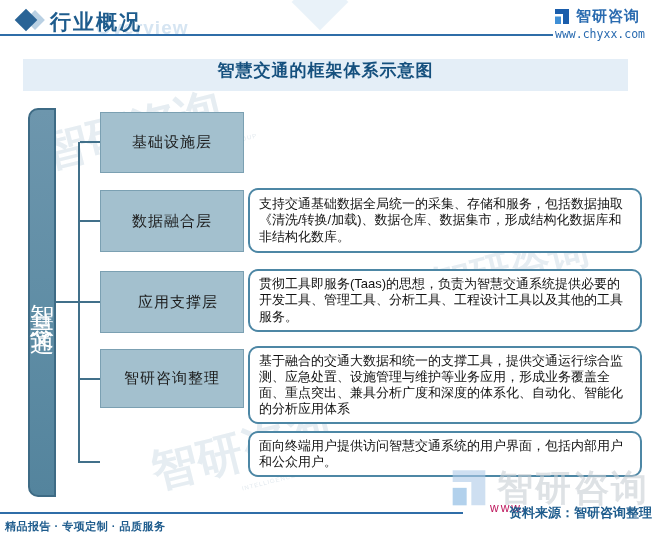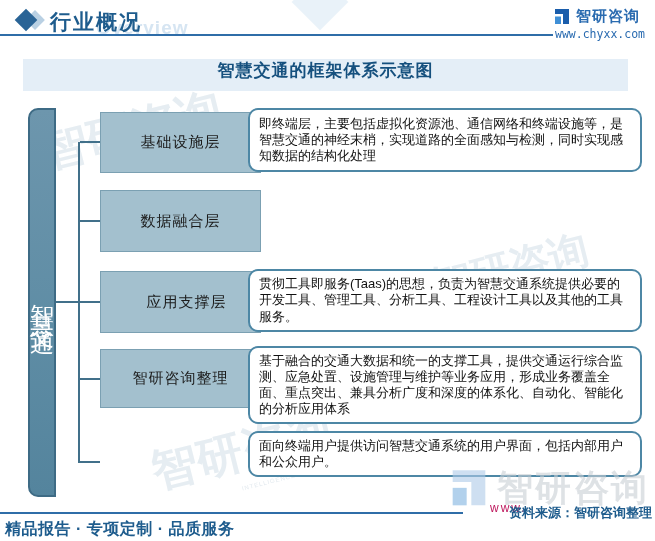--- a/index.html
+++ b/index.html
@@ -26,31 +26,31 @@
   .title-text{font-size:17px;font-weight:bold;color:#15507e;letter-spacing:1px;}
 
   
   .root-bar{position:absolute;left:28px;top:108px;width:28px;height:389px;box-sizing:border-box;
             background:linear-gradient(180deg,#6d96ad 0%,#5f8da5 55%,#54849d 100%);
             border:2px solid #3e6b85;border-radius:10px 0 0 10px;
             display:flex;align-items:center;justify-content:center;}
   .root-text{writing-mode:vertical-lr;text-orientation:upright;color:#ffffff;font-size:24px;
              letter-spacing:9px;font-weight:500;}
   .conn{position:absolute;background:#41708a;}
-  .label-box{position:absolute;left:100px;width:161px;box-sizing:border-box;background:#a3c0ce;
+  .label-box{position:absolute;left:100px;width:144px;box-sizing:border-box;background:#a3c0ce;
              border:1px solid #7ba0b2;display:flex;align-items:center;justify-content:center;
              font-size:15px;color:#1c1c1c;letter-spacing:1px;}
   .desc-box{position:absolute;left:248px;width:394px;box-sizing:border-box;background:#ffffff;
             border:2px solid #4d87a5;border-radius:10px;padding:2px 9px;overflow:hidden;
             display:flex;align-items:center;font-size:13px;line-height:1.25;color:#111111;}
 
   
   .footer-line{position:absolute;left:0;top:512px;width:463px;height:2px;background:#2f6da8;}
   .footer-source{position:absolute;right:3px;top:504px;font-size:13px;font-weight:bold;color:#1e5c8d;}
-  .footer-services{position:absolute;left:5px;top:519px;font-size:16px;font-weight:bold;color:#1e5c8d;letter-spacing:0.5px;}
+  .footer-services{position:absolute;left:5px;top:519px;font-size:11px;font-weight:bold;color:#1e5c8d;letter-spacing:0.5px;}
 
   
   .wm-logo{position:absolute;left:448px;top:464px;display:flex;align-items:center;gap:7px;opacity:0.6;}
   .wm-logo .wm-brand{font-size:36px;font-weight:bold;color:#c9cfd5;letter-spacing:2px;}
   .wm-url{position:absolute;left:466px;top:501px;font-size:12px;color:#be185d;letter-spacing:2px;margin-left:24px;}
   .wm-diag{position:absolute;font-weight:bold;color:#e6edf2;transform:rotate(-14deg);white-space:nowrap;}
   .wm-sub{position:absolute;font-size:6px;color:#e3eaef;transform:rotate(-14deg);letter-spacing:1px;white-space:nowrap;}
   .wm-frag{position:absolute;background:#e9f2f9;transform:rotate(45deg);}
 </style>
 </head>
@@ -101,22 +101,22 @@
     <div class="conn" style="left:80px;top:220px;width:20px;height:2px;"></div>
     <div class="conn" style="left:80px;top:301px;width:20px;height:2px;"></div>
     <div class="conn" style="left:80px;top:378px;width:20px;height:2px;"></div>
     <div class="conn" style="left:80px;top:461px;width:20px;height:2px;"></div>
 
     <div class="label-box" style="top:112px;height:61px;">基础设施层</div>
     <div class="label-box" style="top:190px;height:62px;">数据融合层</div>
     <div class="label-box" style="top:271px;height:62px;padding-left:12px;">应用支撑层</div>
     <div class="label-box" style="top:349px;height:59px;">智研咨询整理</div>
 
-    <div class="desc-box" style="top:108px;height:64px;">
-      <span>即终端层，主要包括虚拟化资源池、通信网络和终端设施等，是智慧交通的神经末梢，实现道路的全面感知与检测，同时实现感知数据的结构化处理</span>
+    <div class="desc-box" style="top:188px;height:65px;">
+      <span>支持交通基础数据全局统一的采集、存储和服务，包括数据抽取《清洗/转换/加载)、数据仓库、数据集市，形成结构化数据库和非结构化数库。</span>
     </div>
     <div class="desc-box" style="top:269px;height:63px;">
       <span>贯彻工具即服务(Taas)的思想，负责为智慧交通系统提供必要的开发工具、管理工具、分析工具、工程设计工具以及其他的工具服务。</span>
     </div>
     <div class="desc-box" style="top:346px;height:78px;">
       <span>基于融合的交通大数据和统一的支撑工具，提供交通运行综合监测、应急处置、设施管理与维护等业务应用，形成业务覆盖全面、重点突出、兼具分析广度和深度的体系化、自动化、智能化的分析应用体系</span>
     </div>
     <div class="desc-box" style="top:431px;height:46px;font-family:Liberation Serif, serif;">
       <span>面向终端用户提供访问智慧交通系统的用户界面，包括内部用户和公众用户。</span>
     </div>

